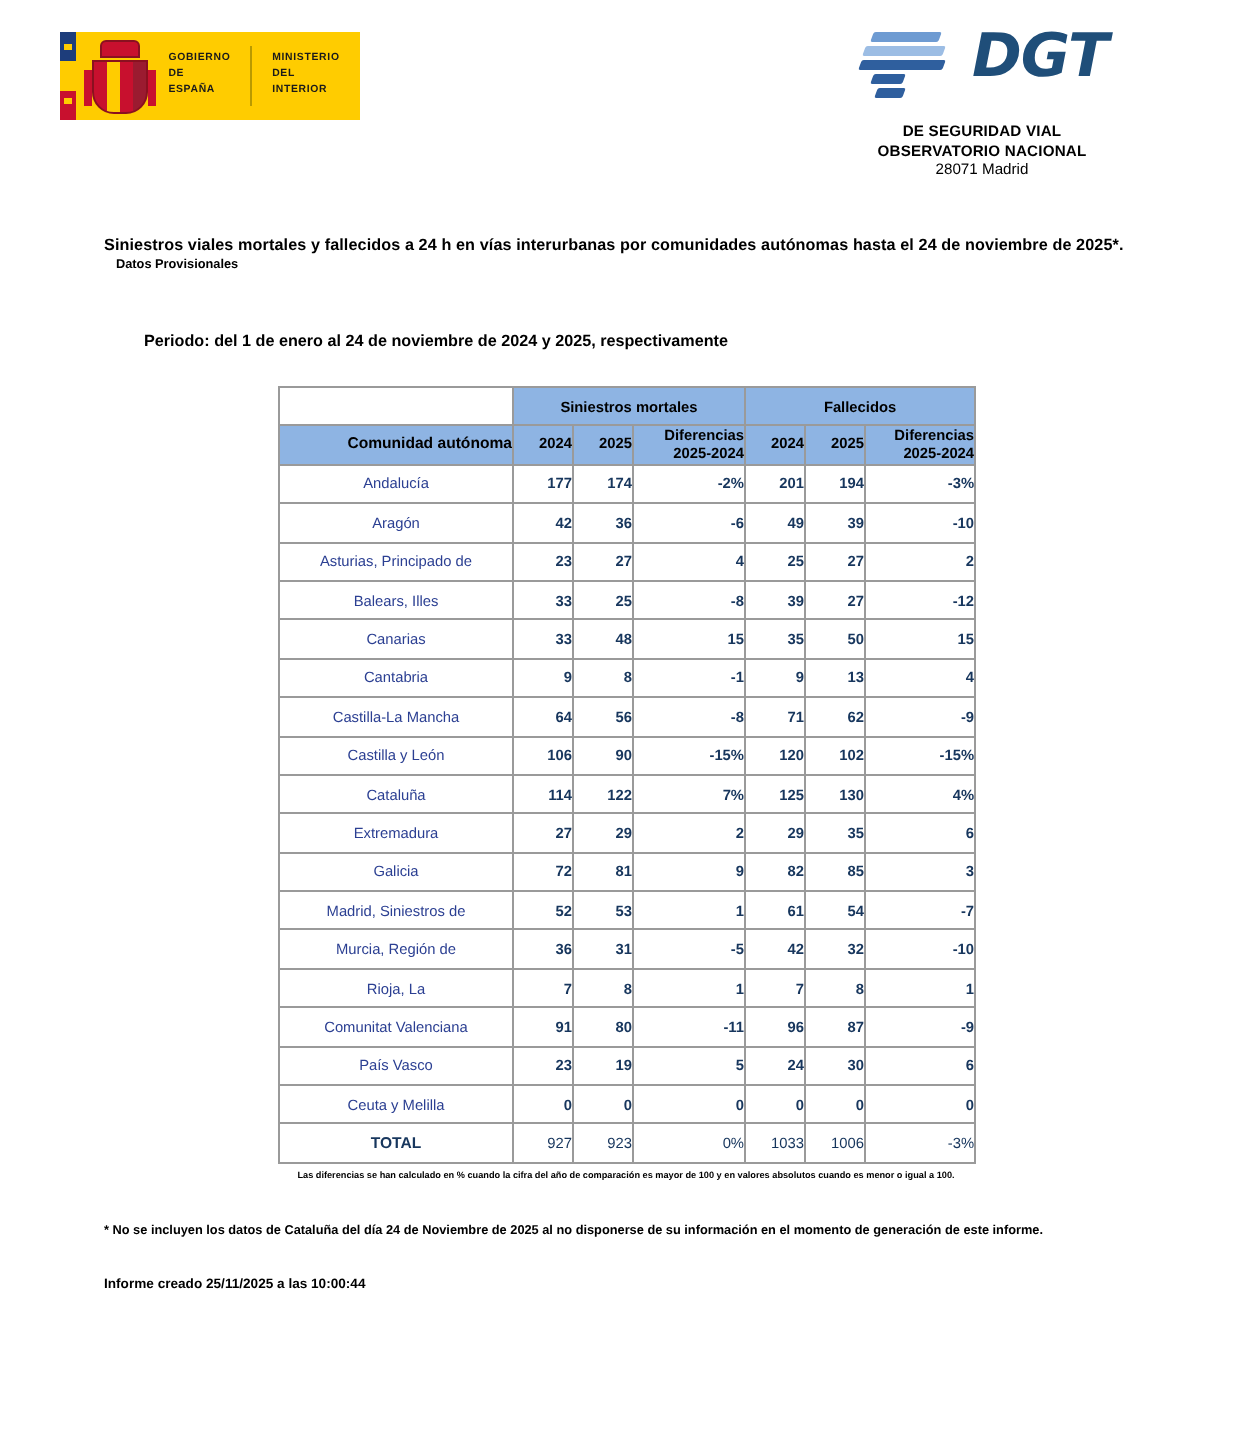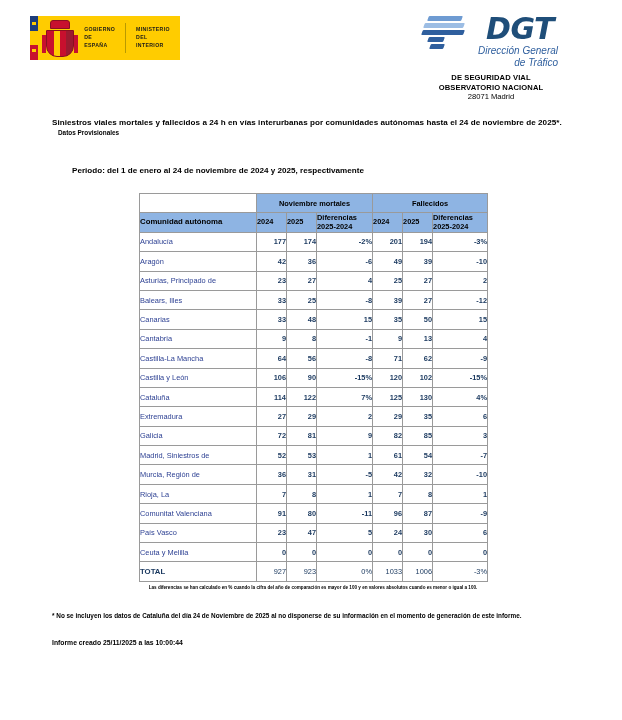--- a/index.html
+++ b/index.html
@@ -216,31 +216,31 @@
   }
   th.blank {
     background: #ffffff;
     border-top: 1px solid #ffffff;
     border-left: 1px solid #ffffff;
   }
   th.sub {
     background: #8eb4e3;
     color: #000;
     font-weight: bold;
-    text-align: left;
+    text-align: right;
     font-size: 7.2px;
     line-height: 8.4px;
     height: 26px;
   }
   th.sub.name {
     font-size: 7.8px;
   }
   td.reg {
     color: #2b3f92;
-    text-align: left;
+    text-align: center;
     padding-left: 5px;
     font-size: 7.3px;
   }
   td.num {
     text-align: right;
     padding-right: 5px;
     color: #17365d;
     font-weight: bold;
     font-size: 7.3px;
   }
@@ -317,24 +317,20 @@
     <div class="dgt-logo-row">
       <div class="dgt-mark">
         <i class="b1"></i>
           <i class="b2"></i>
           <i class="b3"></i>
           <i class="b4"></i>
           <i class="b5"></i>
       </div>
       <div>
         <div class="dgt-word">DGT</div>
-        <div class="dgt-sub">
-          <div>Dirección General</div>
-          <div>de Tráfico</div>
-        </div>
       </div>
     </div>
     <div class="dgt-obs">
       <div>DE SEGURIDAD VIAL</div>
       <div>OBSERVATORIO NACIONAL</div>
     </div>
     <div class="dgt-addr">
       <div>28071 Madrid</div>
     </div>
   </div>
@@ -354,21 +350,21 @@
       <col style="width:30px">
       <col style="width:30px">
       <col style="width:56px">
       <col style="width:30px">
       <col style="width:30px">
       <col style="width:55px">
     </colgroup>
     <thead>
       <tr>
         <th class="blank"></th>
-        <th class="grp" colspan="3">Noviembre mortales</th>
+        <th class="grp" colspan="3">Siniestros mortales</th>
         <th class="grp" colspan="3">Fallecidos</th>
       </tr>
       <tr>
         <th class="sub name">Comunidad autónoma</th>
         <th class="sub">2024</th>
         <th class="sub">2025</th>
         <th class="sub">
           <div>Diferencias</div>
           <div>2025-2024</div>
         </th>
@@ -512,21 +508,21 @@
           <td class="num">91</td>
           <td class="num">80</td>
           <td class="dif">-11</td>
           <td class="num">96</td>
           <td class="num">87</td>
           <td class="dif">-9</td>
         </tr>
         <tr>
           <td class="reg">País Vasco</td>
           <td class="num">23</td>
-          <td class="num">47</td>
+          <td class="num">19</td>
           <td class="dif">5</td>
           <td class="num">24</td>
           <td class="num">30</td>
           <td class="dif">6</td>
         </tr>
         <tr>
           <td class="reg">Ceuta y Melilla</td>
           <td class="num">0</td>
           <td class="num">0</td>
           <td class="dif">0</td>

